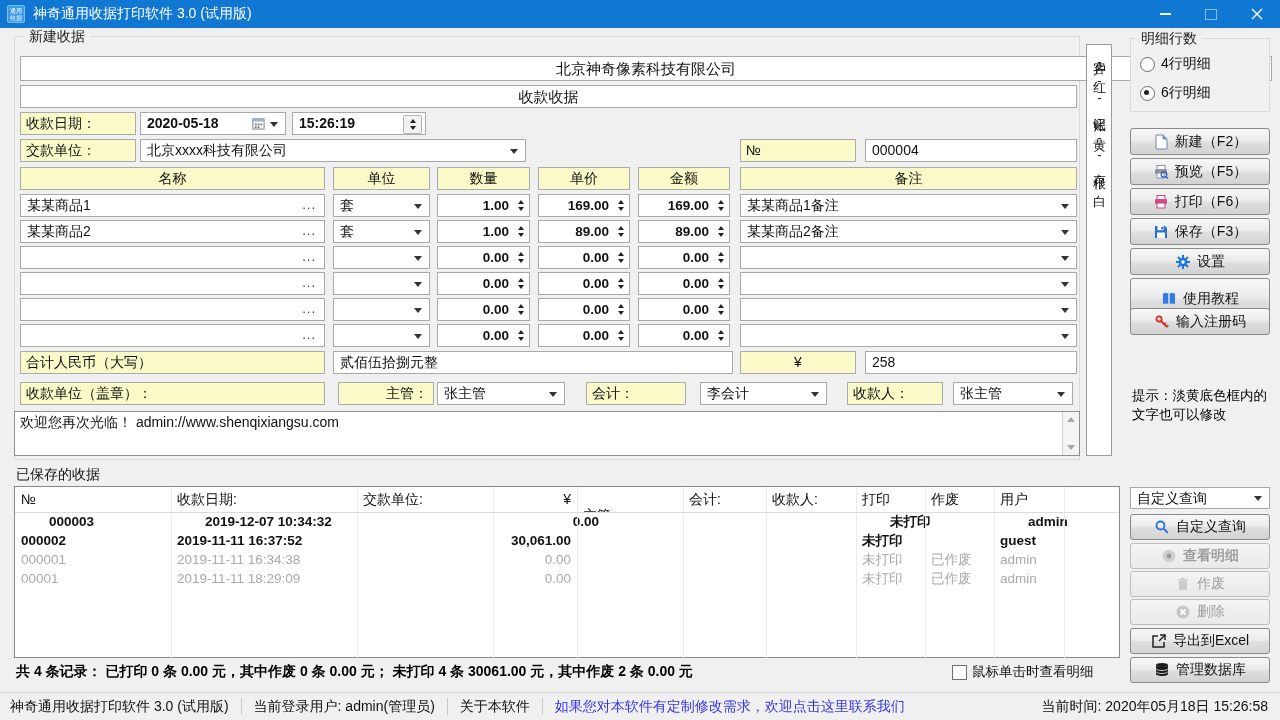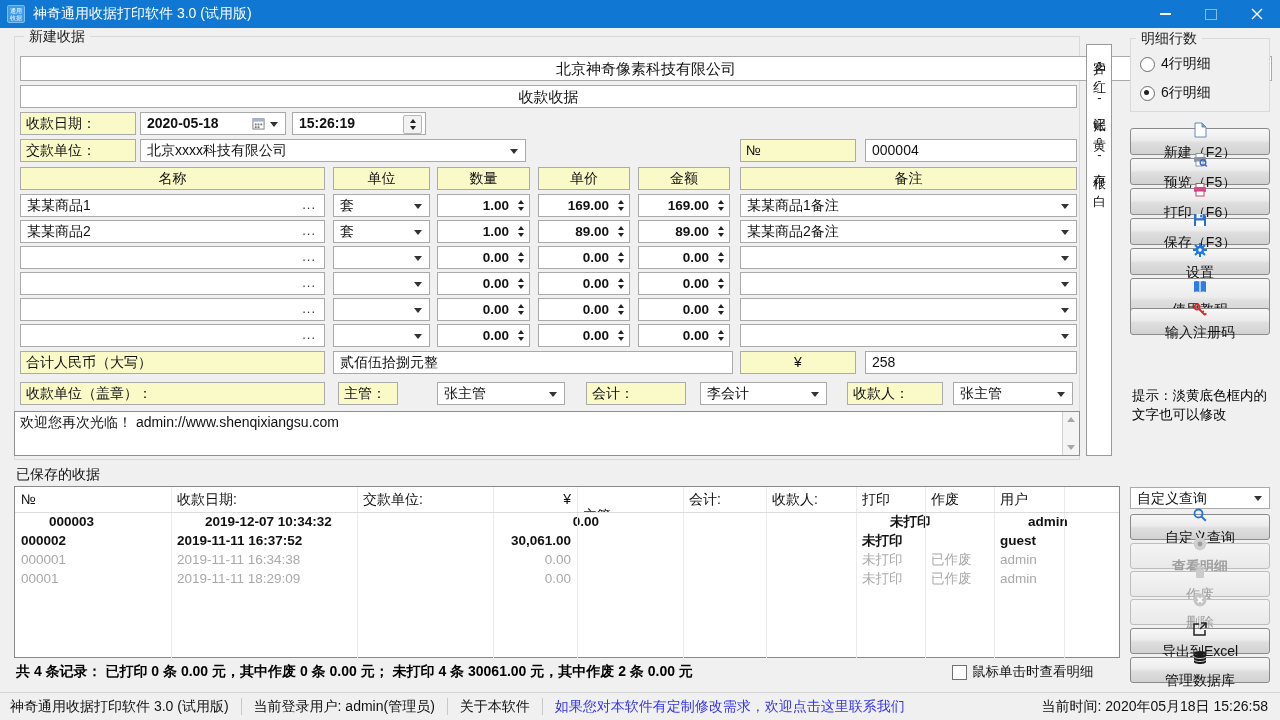--- a/index.html
+++ b/index.html
@@ -27,21 +27,21 @@
   .spin{position:absolute;right:5px;top:50%;margin-top:-6px;display:flex;flex-direction:column;gap:3px;align-items:center;}
   .spin i{display:block;width:0;height:0;border-left:3.5px solid transparent;border-right:3.5px solid transparent;}
   .spin .up{border-bottom:4.5px solid #222;}
   .spin .dn{border-top:4.5px solid #222;}
   .dots{position:absolute;right:8px;top:0;line-height:20px;font-size:13px;color:#333;letter-spacing:1px;}
   .timespin{position:absolute;right:3px;top:2px;width:17px;height:17px;border:1px solid #b5b5b5;background:#f2f2f2;border-radius:2px;
     display:flex;flex-direction:column;align-items:center;justify-content:center;gap:3px;}
   
   .btn{display:flex;align-items:center;justify-content:center;gap:6px;
     background:linear-gradient(#f7f7f7,#ececec 45%,#dedede 55%,#d2d2d2);
-    border:1px solid #8a8a8a;border-radius:3px;font-size:14px;color:#111;flex-direction:column;}
+    border:1px solid #8a8a8a;border-radius:3px;font-size:14px;color:#111;}
   .btn.dis{color:#9f9f9f;background:linear-gradient(#f4f4f4,#e9e9e9);border-color:#bdbdbd;}
   .btn svg{flex:0 0 auto;}
   
   .radio{width:13px;height:13px;border:1px solid #6e6e6e;border-radius:50%;background:#fff;display:inline-block;position:relative;}
   .radio.sel::after{content:"";position:absolute;left:3px;top:3px;width:5px;height:5px;border-radius:50%;background:#222;}
   .chk{width:13px;height:13px;border:1px solid #707070;background:#fff;display:inline-block;}
   .lbl14{font-size:14px;color:#111;}
   
   .strip{background:#fff;border:1px solid #9a9a9a;writing-mode:vertical-lr;text-orientation:upright;
     font-size:13px;color:#111;letter-spacing:2px;padding-top:5px;text-align:left;line-height:24px;}
@@ -234,21 +234,21 @@
         <i class="dn"></i>
       </span></div>
   <div class="abs inp" style="left:740px;top:324px;width:337px;"><span></span><span class="arr"></span></div>
 
   <div class="abs ylw" style="left:20px;top:351px;width:305px;">合计人民币（大写）</div>
   <div class="abs inp" style="left:333px;top:351px;width:400px;">贰佰伍拾捌元整</div>
   <div class="abs ylw c" style="left:740px;top:351px;width:116px;">¥</div>
   <div class="abs inp" style="left:865px;top:351px;width:212px;">258</div>
 
   <div class="abs ylw" style="left:20px;top:382px;width:305px;">收款单位（盖章）：</div>
-  <div class="abs ylw" style="left:338px;top:382px;width:60px;">主管：</div>
+  <div class="abs ylw" style="left:338px;top:382px;width:96px;text-align:right;">主管：</div>
   <div class="abs inp" style="left:437px;top:382px;width:128px;"><span>张主管</span><span class="arr"></span></div>
   <div class="abs ylw" style="left:586px;top:382px;width:100px;">会计：</div>
   <div class="abs inp" style="left:700px;top:382px;width:127px;"><span>李会计</span><span class="arr"></span></div>
   <div class="abs ylw" style="left:847px;top:382px;width:96px;">收款人：</div>
   <div class="abs inp" style="left:953px;top:382px;width:120px;"><span>张主管</span><span class="arr"></span></div>
 
   <div class="abs" style="left:14px;top:411px;width:1066px;height:45px;background:#fff;border:1px solid #8f8f8f;">
     <div style="padding:2px 22px 0 5px;font-size:14px;color:#111;">欢迎您再次光临！ admin://www.shenqixiangsu.com</div>
     <div class="vscroll">
         <i class="u"></i>

